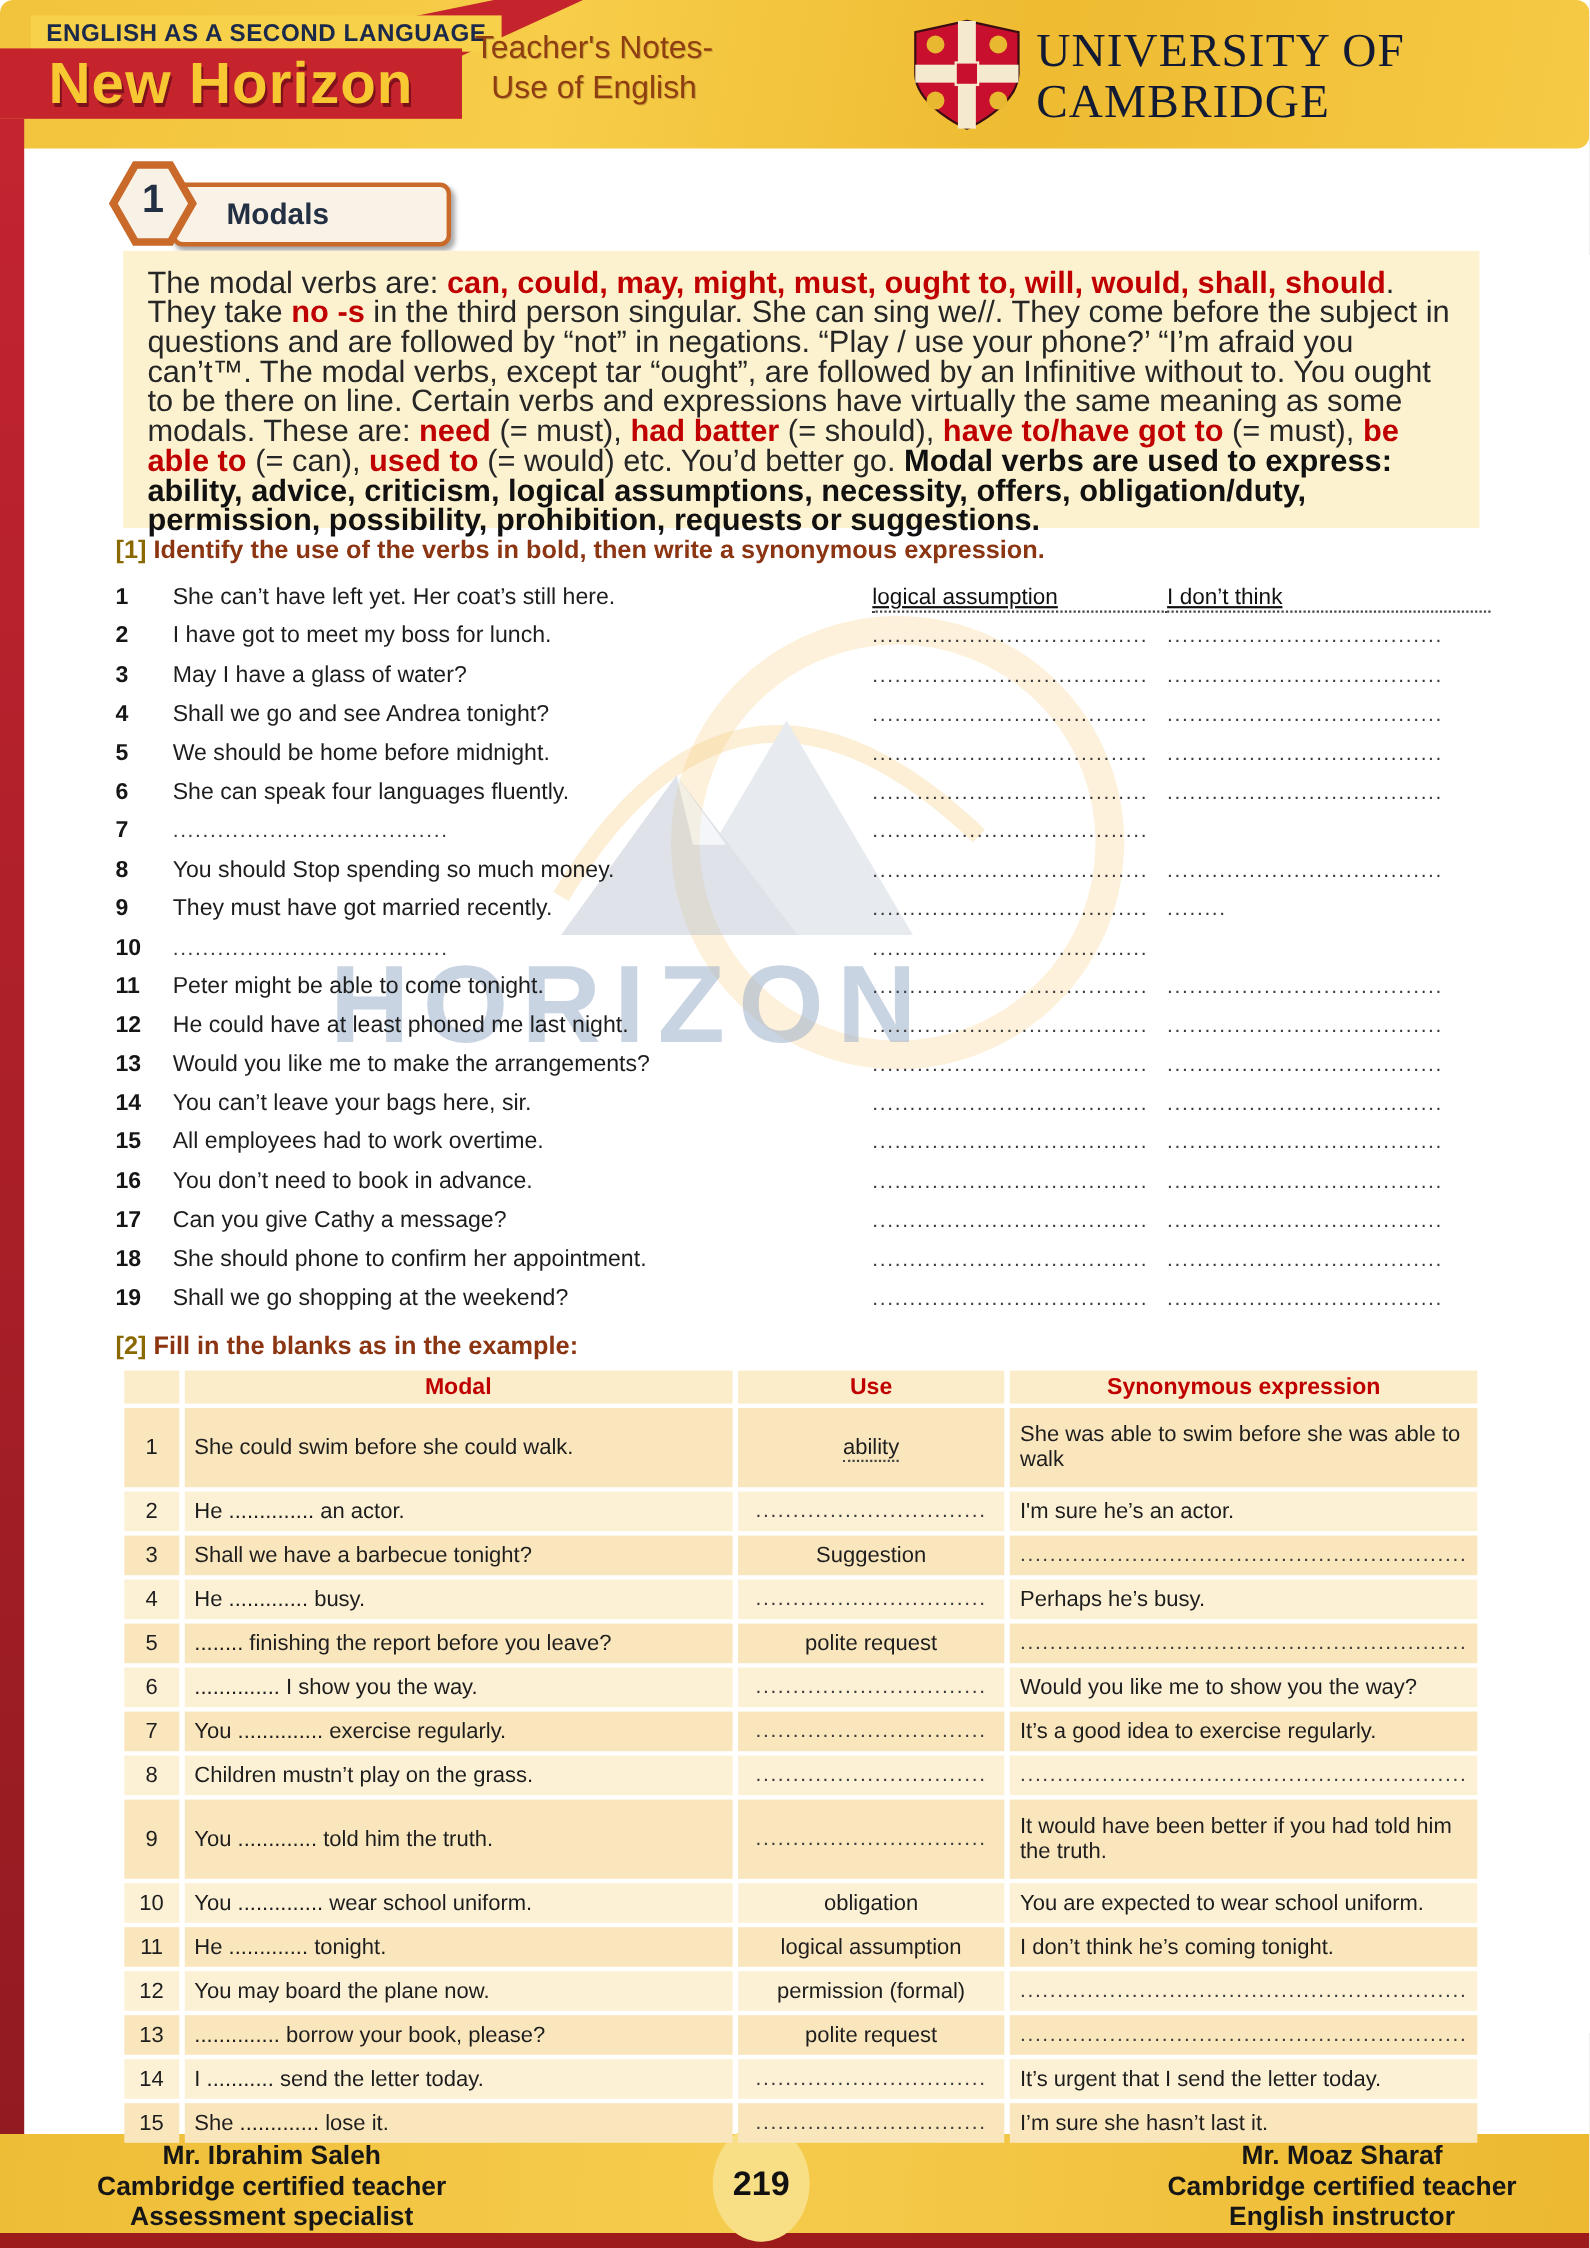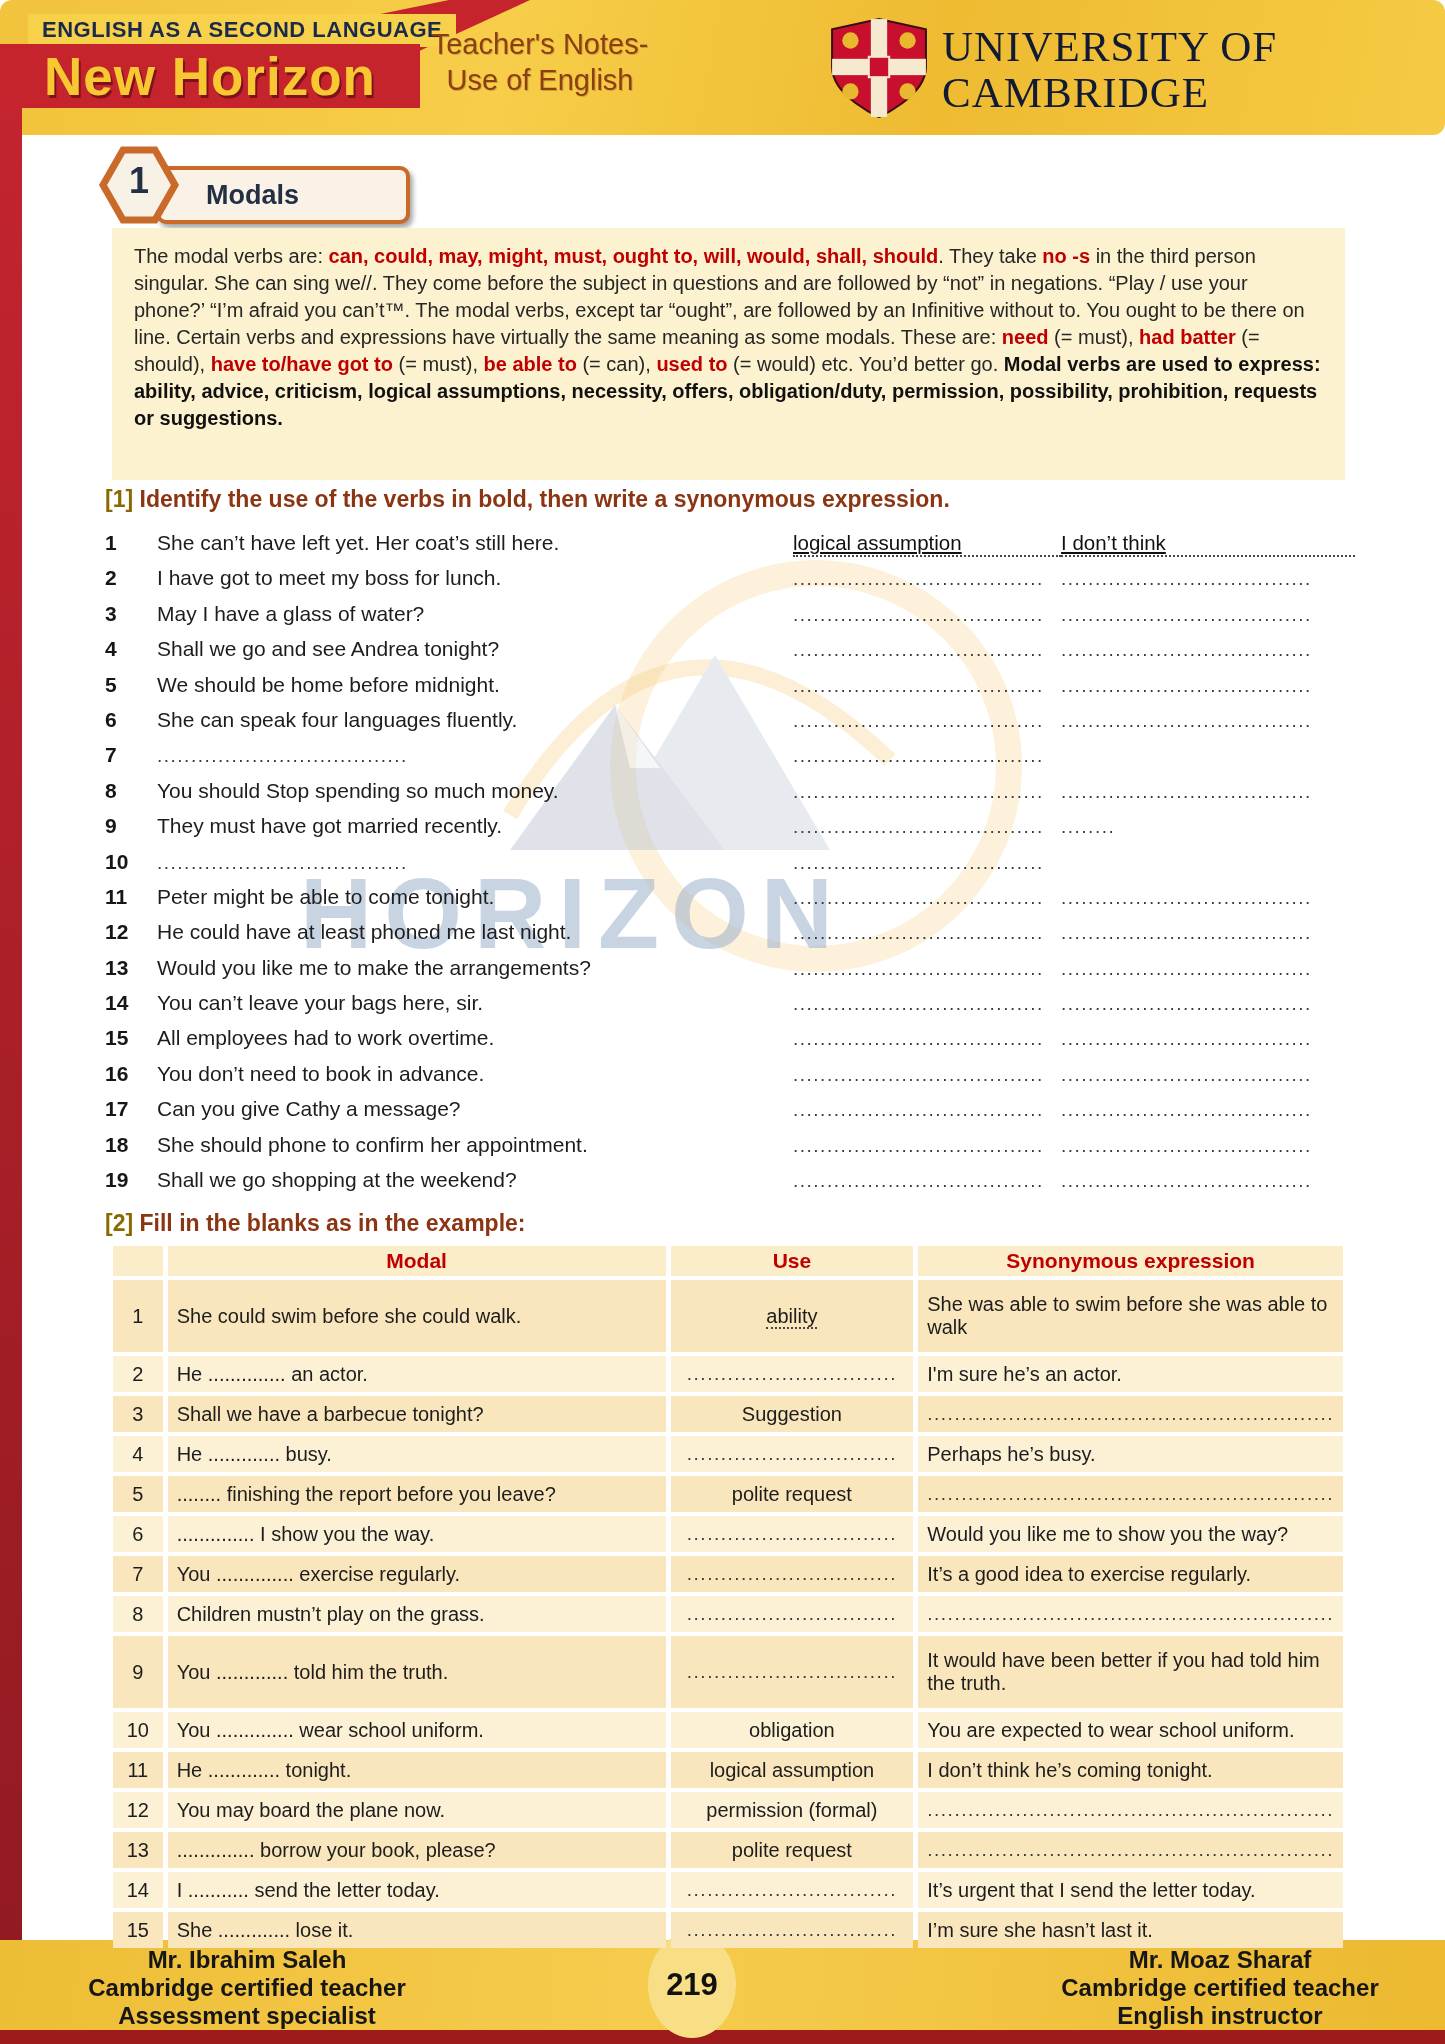--- a/index.html
+++ b/index.html
@@ -32,21 +32,21 @@
   .badge{position:absolute;left:98px;top:146px;width:300px;height:80px;}
   .badge-label{position:absolute;left:58px;top:20px;width:200px;height:50px;background:#faf2e6;
                border:4px solid #c96a2b;border-radius:10px;box-shadow:3px 4px 5px rgba(0,0,0,.35);
                display:flex;align-items:center;padding-left:46px;font-weight:bold;font-size:27px;color:#233044;}
   .badge-hex{position:absolute;left:0;top:0;}
   .badge-num{position:absolute;left:0;top:14px;width:82px;text-align:center;
              font-size:36px;font-weight:bold;color:#233044;}
 
   
   .intro-box{position:absolute;left:112px;top:228px;width:1233px;height:252px;background:#fcf2cf;
-             box-sizing:border-box;padding:15px 22px;font-size:20px;line-height:27px;color:#262626;}
+             box-sizing:border-box;padding:15px 22px;font-size:28px;line-height:27px;color:#262626;}
   .seg-n{color:#262626;}
   .seg-r{color:#c00000;font-weight:bold;}
   .seg-b{color:#111;font-weight:bold;}
 
   
   .ex-heading{position:absolute;left:105px;font-size:23px;font-weight:bold;}
   .ex-heading .marker{color:#8a6a00;}
   .ex-heading .htxt{color:#8b3512;}
   #ex1-heading{top:486px;}
   #ex2-heading{top:1210px;}

